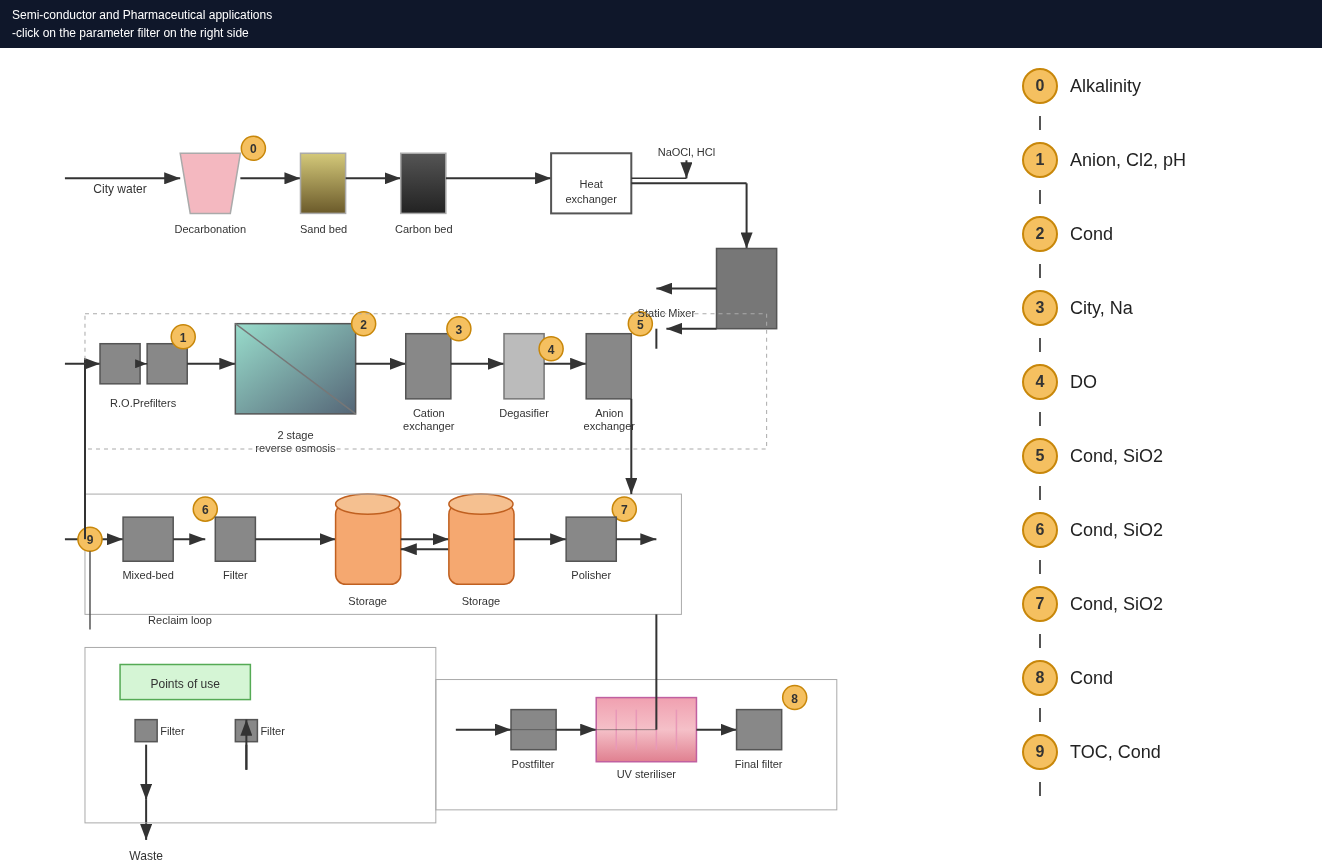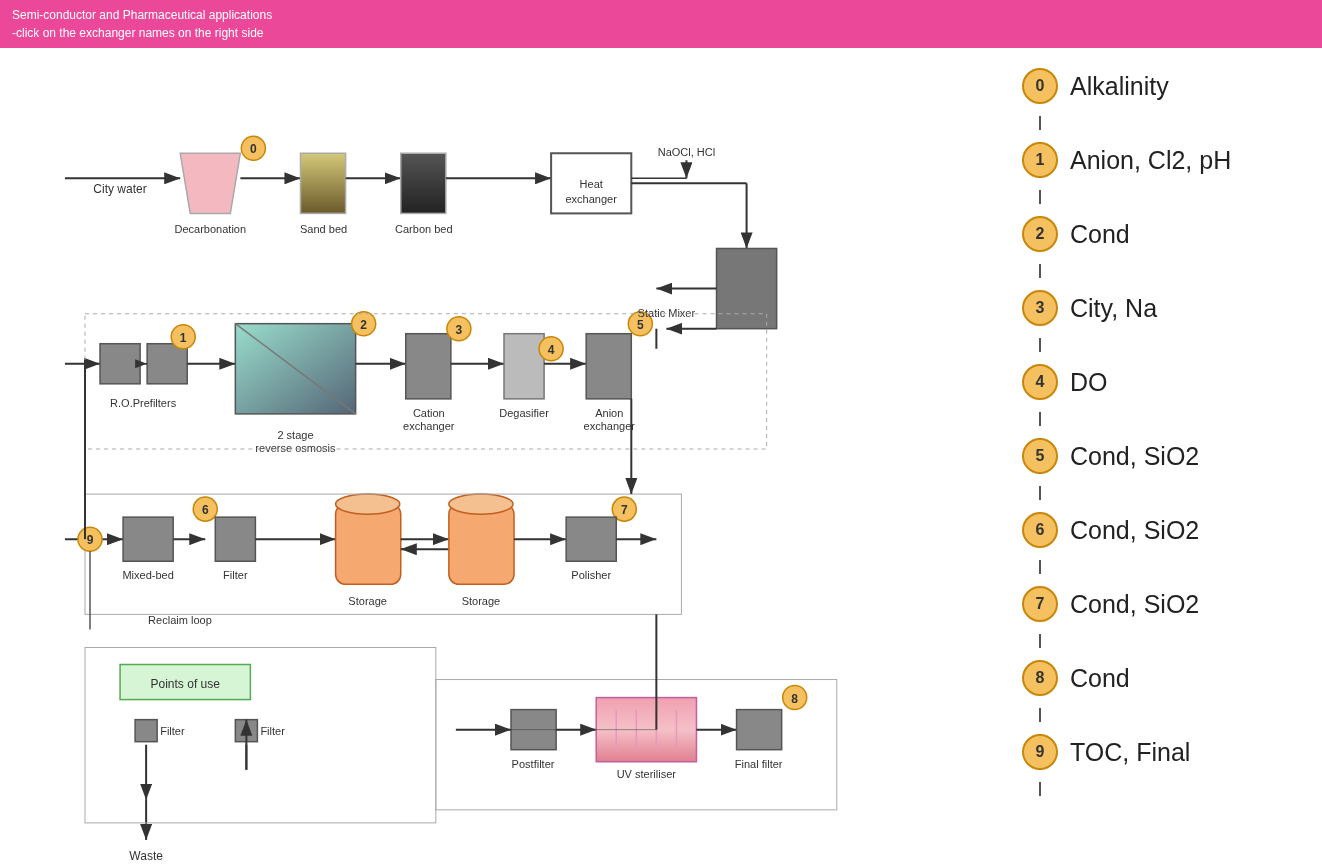--- a/index.html
+++ b/index.html
@@ -7,21 +7,21 @@
       background: #fff;
       font-family: Arial, sans-serif;
       width: 1322px;
       height: 864px;
       overflow: hidden;
       position: relative;
     }
 
     
     #header {
-      background: #ec4899;
+      background: #0f172a;
       color: #fff;
       padding: 6px 12px;
       font-size: 12px;
       line-height: 1.5;
       width: 100%;
     }
 
     
     #main {
       display: flex;
@@ -60,21 +60,21 @@
       display: flex;
       align-items: center;
       justify-content: center;
       font-size: 16px;
       font-weight: bold;
       color: #333;
       flex-shrink: 0;
     }
 
     .legend-text {
-      font-size: 25px;
+      font-size: 18px;
       color: #222;
     }
 
     .legend-line {
       width: 2px;
       height: 14px;
       background: #555;
       margin-left: 17px;
     }
 
@@ -82,21 +82,21 @@
     #diagram-svg {
       width: 100%;
       height: 100%;
     }
   </style>
 </head>
 <body>
 
 <div id="header">
   <div>Semi-conductor and Pharmaceutical applications</div>
-  <div>-click on the exchanger names on the right side</div>
+  <div>-click on the parameter filter on the right side</div>
 </div>
 
 <div id="main">
   <div id="diagram">
     <svg id="diagram-svg" viewBox="0 0 1000 820" xmlns="http://www.w3.org/2000/svg">
 
       <defs>
         <marker id="arrowhead" markerWidth="8" markerHeight="6" refX="8" refY="3" orient="auto">
           <polygon points="0 0, 8 3, 0 6" fill="#333"></polygon>
         </marker>
@@ -364,17 +364,17 @@
     <div class="legend-line"></div>
 
     <div class="legend-item">
       <div class="legend-circle">8</div>
       <span class="legend-text">Cond</span>
     </div>
     <div class="legend-line"></div>
 
     <div class="legend-item">
       <div class="legend-circle">9</div>
-      <span class="legend-text">TOC, Final</span>
+      <span class="legend-text">TOC, Cond</span>
     </div>
     <div class="legend-line"></div>
   </div>
 </div>
 
 </body></html>

